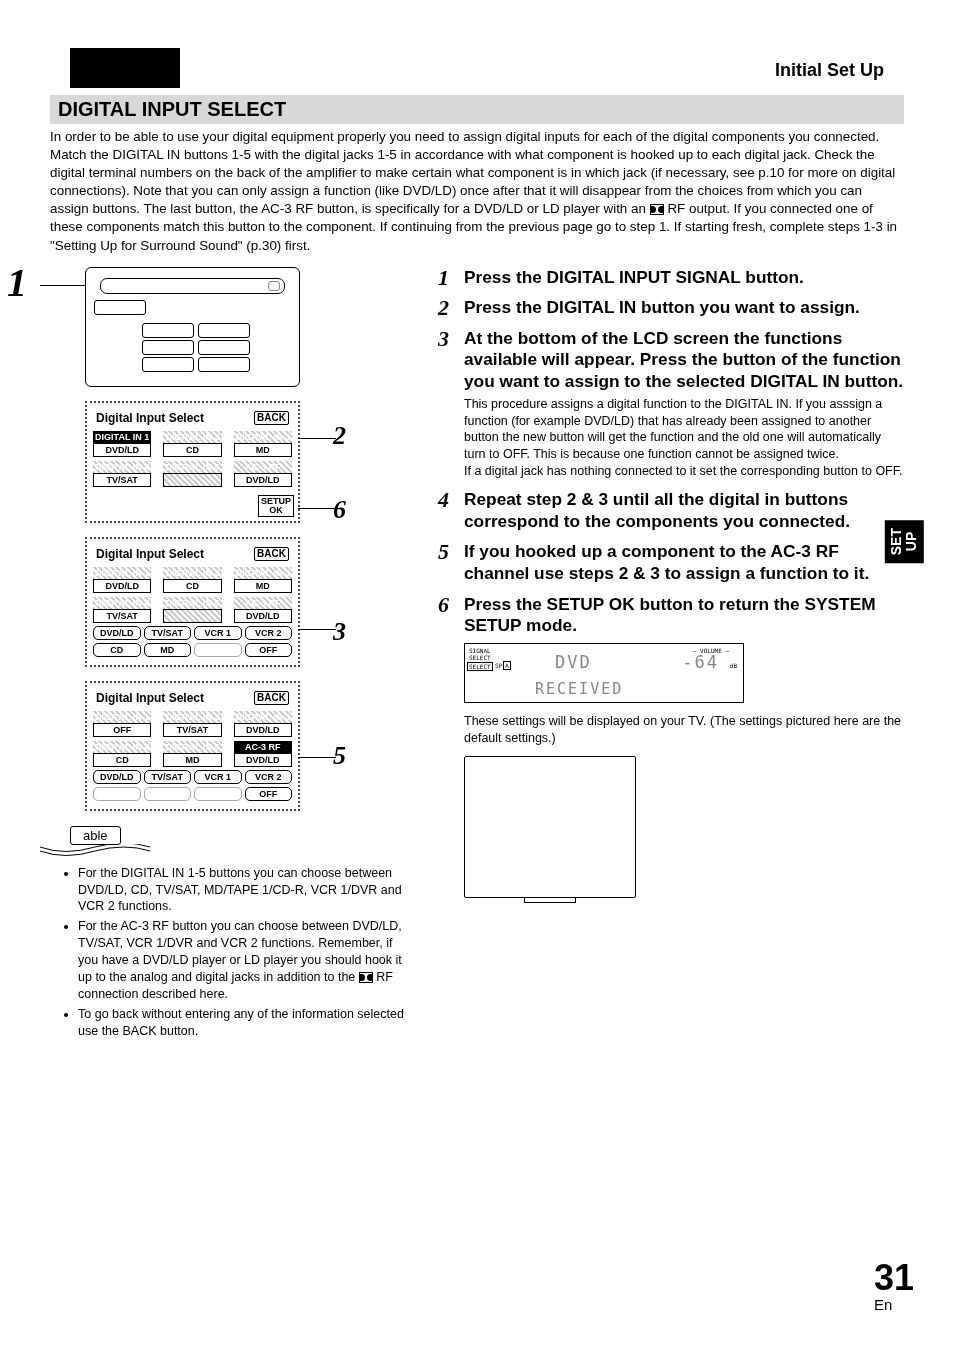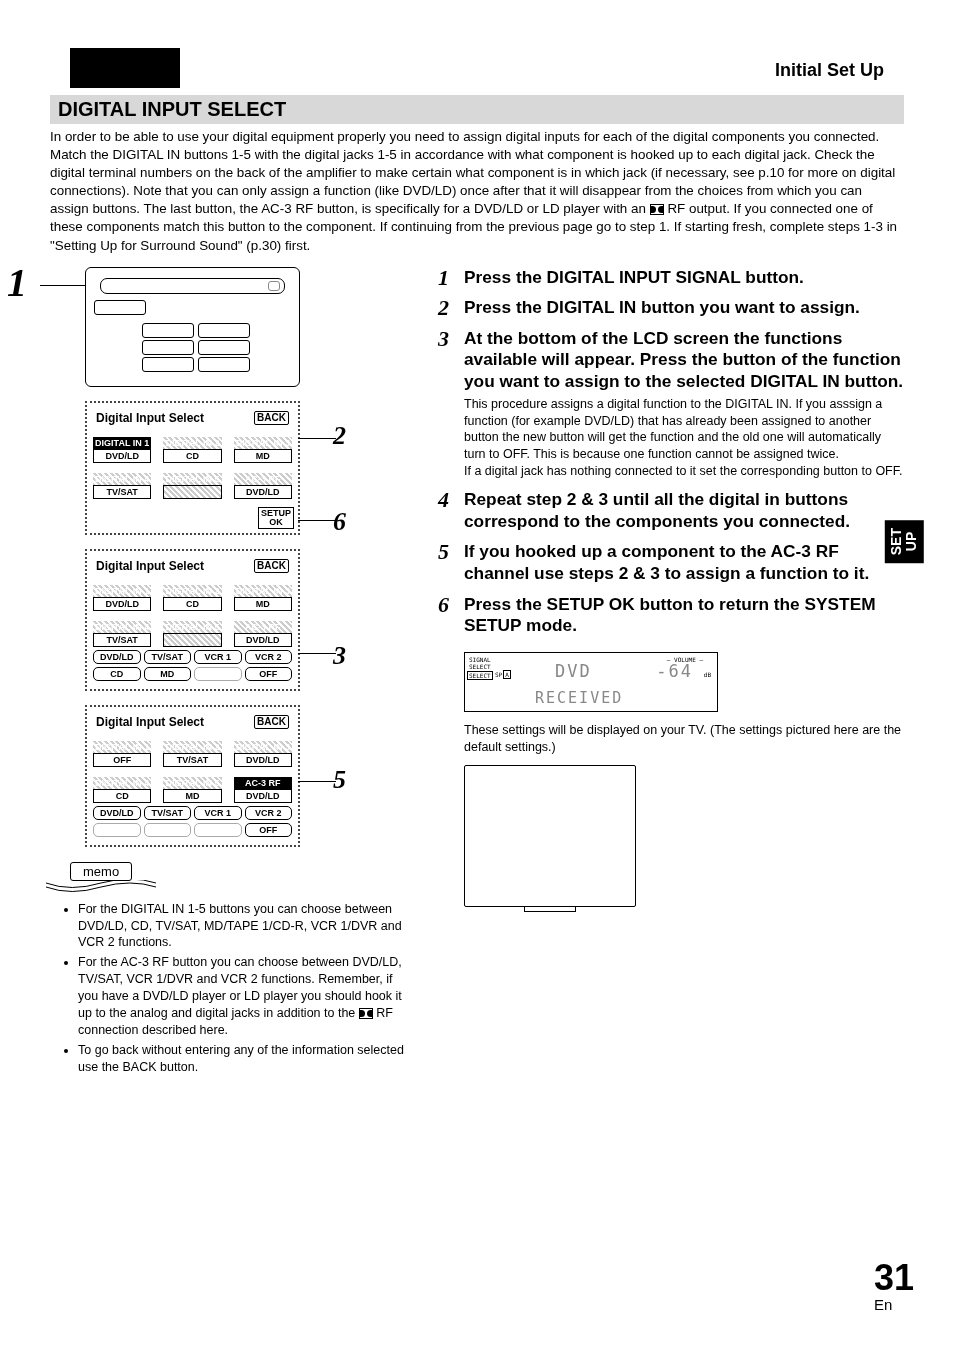--- a/index.html
+++ b/index.html
@@ -24,39 +24,39 @@
   .remote1 .r1a{top:55px;left:56px}.remote1 .r1b{top:55px;left:112px}
   .remote1 .r2a{top:72px;left:56px}.remote1 .r2b{top:72px;left:112px}
   .remote1 .r3a{top:89px;left:56px}.remote1 .r3b{top:89px;left:112px}
   .big-num{font-family:"Times New Roman",serif;font-weight:bold;font-style:italic;font-size:40px;position:absolute}
   .n1{top:-8px;left:-43px}
   .step-num{font-family:"Times New Roman",serif;font-weight:bold;font-style:italic;font-size:26px;position:absolute;right:-48px}
   .lead-line{position:absolute;height:1px;background:#000}
   .lcdbox{border:2px dotted #444;width:215px;margin-left:35px;margin-top:14px;padding:6px 6px 8px;position:relative;box-sizing:border-box}
   .lcd-title{display:flex;justify-content:space-between;font-size:12px;font-weight:bold;padding:2px 3px}
   .back-lbl{border:1.5px solid #000;font-size:10px;padding:0 2px;border-radius:2px}
-  .lcd-row{display:flex;gap:12px;margin-top:10px}
+  .lcd-row{display:flex;gap:12px;margin-top:4px}
   .cell{flex:1;text-align:center}
   .cell-top{background:#000;color:#fff;font-size:9px;font-weight:bold;padding:1px 0}
   .cell-bot{border:1px solid #000;font-size:9px;font-weight:bold;padding:1px 0}
   .crossed{background-image:repeating-linear-gradient(45deg,#ccc 0 2px,#fff 2px 4px)}
   .setup-ok{position:absolute;right:4px;bottom:4px;border:1.5px solid #000;font-size:9px;font-weight:bold;text-align:center;line-height:1;padding:1px 2px}
   .assign-row{display:flex;gap:3px;margin-top:3px}
   .abtn{flex:1;border:1.5px solid #000;border-radius:5px;font-size:9px;font-weight:bold;text-align:center;padding:1px 0}
   .abtn.blank{border:1px solid #aaa}
   .memo{margin-top:15px;margin-left:20px;border:1px solid #000;border-radius:3px;display:inline-block;padding:1px 12px;font-size:13px;position:relative}
   .memo-wave{position:absolute;top:100%;left:50%;transform:translateX(-50%);width:120px;height:12px}
   ul.memo-list{font-size:12.5px;line-height:1.35;padding-left:28px;margin:20px 0 0}
   ul.memo-list li{margin-bottom:3px}
   .step{position:relative;padding-left:26px;margin-bottom:9px}
   .step .sn{font-family:"Times New Roman",serif;font-weight:bold;font-style:italic;font-size:22px;position:absolute;left:0;top:-2px}
   .step .sh{font-weight:bold;font-size:17.3px;line-height:1.25}
   .step .sp{font-size:12.5px;line-height:1.35;margin-top:3px}
   .side-tab{position:absolute;right:30px;top:520px;background:#000;color:#fff;font-weight:bold;font-size:14px;padding:8px 4px;writing-mode:vertical-rl;transform:rotate(180deg);text-align:center;line-height:1.1}
-  .disp{border:1.5px solid #000;width:254px;height:60px;margin-top:15px;padding:4px 0;box-sizing:border-box;position:relative;font-family:monospace}
+  .disp{border:1.5px solid #000;width:280px;height:60px;margin-top:6px;padding:4px 0;box-sizing:border-box;position:relative;font-family:monospace}
   .disp .tiny{font-size:6px;position:absolute}
   .disp .main{font-size:17px;letter-spacing:2px;position:absolute}
   .tvbox{border:1.5px solid #000;width:170px;height:140px;margin-top:10px;border-radius:2px;position:relative}
   .tvbox:after{content:"";position:absolute;bottom:-6px;left:50%;transform:translateX(-50%);width:50px;height:5px;border:1.5px solid #000;border-top:none}
   .pnum{position:absolute;right:40px;bottom:35px;}
   .pnum .big{font-size:36px;font-weight:bold;line-height:1}
   .pnum .en{font-size:15px}
 </style>
 </head>
 <body>
@@ -229,21 +229,21 @@
           <div class="abtn blank">&nbsp;</div>
           <div class="abtn blank">&nbsp;</div>
           <div class="abtn blank">&nbsp;</div>
           <div class="abtn">OFF</div>
         </div>
         <div class="step-num" style="top:58px">5</div>
         <div class="lead-line" style="top:74px;right:-38px;width:38px"></div>
       </div>
 
       <div class="memo">
-        <span>memo</span>
+        <span>able</span>
         <svg class="memo-wave" viewBox="0 0 120 12">
             <path d="M5 3 Q30 12 60 3 Q90 -5 115 3" fill="none" stroke="#000" stroke-width="1"></path>
             <path d="M5 7 Q30 16 60 7 Q90 -1 115 7" fill="none" stroke="#000" stroke-width="1"></path>
           </svg>
       </div>
 
       <ul class="memo-list">
         <li>For the DIGITAL IN 1-5 buttons you can choose between  DVD/LD, CD, TV/SAT, MD/TAPE 1/CD-R, VCR 1/DVR and VCR 2 functions.</li>
         <li><span>For the AC-3 RF button you can choose between DVD/LD, TV/SAT, VCR 1/DVR and VCR 2 functions. Remember, if you have a DVD/LD player or LD player you should hook it up to the analog and digital jacks in addition to the </span><span class="dolby-icon"></span><span> RF connection described here.</span></li>
         <li>To go back without entering any of the information selected use the BACK button.</li>

